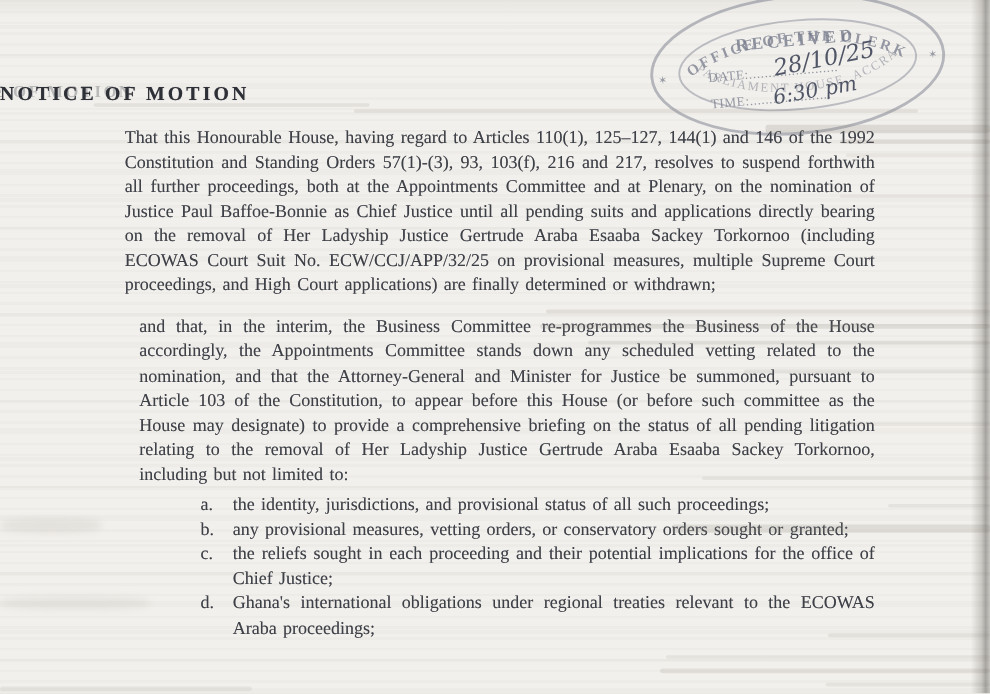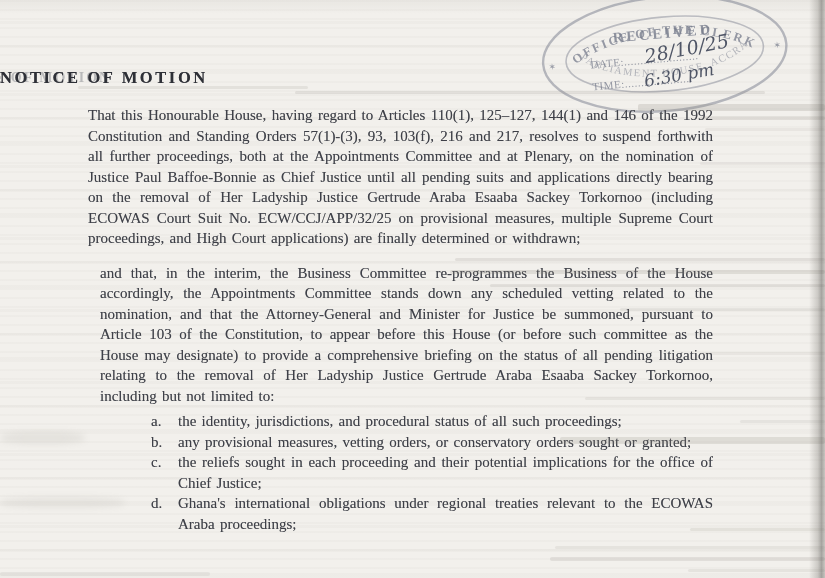--- a/index.html
+++ b/index.html
@@ -30,21 +30,21 @@
     white-space:nowrap;
   }
   .title{
     position:absolute;left:0;right:30px;top:68px;margin:0;
     text-align:left;
     font-size:16.5px;font-weight:bold;letter-spacing:2.6px;
     color:#2e3037;
     text-shadow:0 0 .6px rgba(46,48,55,.55);
   }
   .body{
-    position:absolute;left:88px;top:105px;width:625px;
+    position:absolute;left:104px;top:105px;width:625px;
     font-size:15px;line-height:20.5px;
     color:#3e4048;word-spacing:1.5px;
     text-shadow:0 0 .5px rgba(62,64,72,.4);
   }
   .body p{margin:0 0 14px 0;text-align:justify;}
   .body p:last-of-type{margin-bottom:5px;margin-left:12px;}
   .list{margin-left:63px;}
   .list-item{display:flex;}
   .list-item .marker{flex:none;width:27px;}
   .list-item .text{flex:1;text-align:justify;}
@@ -85,21 +85,21 @@
     <text x="12" y="67" font-size="9" opacity="0.7">✶</text>
     <text x="238" y="65" font-size="9" opacity="0.7">✶</text>
   </svg>
 
   <div class="body">
     <p>That this Honourable House, having regard to Articles 110(1), 125–127, 144(1) and 146 of the 1992 Constitution and Standing Orders 57(1)-(3), 93, 103(f), 216 and 217, resolves to suspend forthwith all further proceedings, both at the Appointments Committee and at Plenary, on the nomination of Justice Paul Baffoe-Bonnie as Chief Justice until all pending suits and applications directly bearing on the removal of Her Ladyship Justice Gertrude Araba Esaaba Sackey Torkornoo (including ECOWAS Court Suit No. ECW/CCJ/APP/32/25 on provisional measures, multiple Supreme Court proceedings, and High Court applications) are finally determined or withdrawn;</p>
     <p>and that, in the interim, the Business Committee re-programmes the Business of the House accordingly, the Appointments Committee stands down any scheduled vetting related to the nomination, and that the Attorney-General and Minister for Justice be summoned, pursuant to Article 103 of the Constitution, to appear before this House (or before such committee as the House may designate) to provide a comprehensive briefing on the status of all pending litigation relating to the removal of Her Ladyship Justice Gertrude Araba Esaaba Sackey Torkornoo, including but not limited to:</p>
     <div class="list">
       <div class="list-item">
         <span class="marker">a.</span>
-        <span class="text">the identity, jurisdictions, and procedural status of all such proceedings;</span>
+        <span class="text">the identity, jurisdictions, and provisional status of all such proceedings;</span>
       </div>
       <div class="list-item">
         <span class="marker">b.</span>
         <span class="text">any provisional measures, vetting orders, or conservatory orders sought or granted;</span>
       </div>
       <div class="list-item">
         <span class="marker">c.</span>
         <span class="text">the reliefs sought in each proceeding and their potential implications for the office of Chief Justice;</span>
       </div>
       <div class="list-item">

